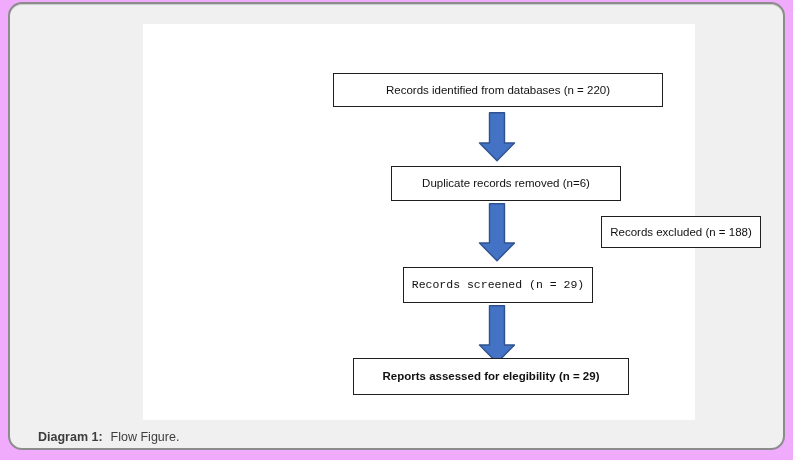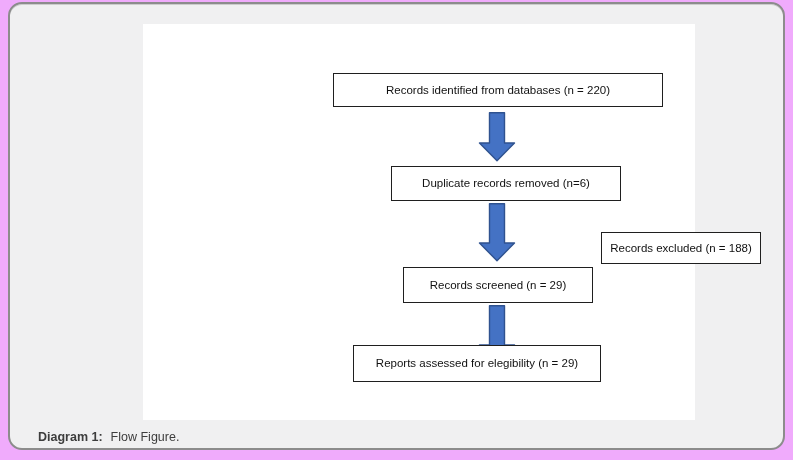--- a/index.html
+++ b/index.html
@@ -44,23 +44,23 @@
     align-items: center;
     justify-content: center;
     text-align: center;
     font-size: 11.5px;
     color: #111111;
     line-height: 1.1;
     padding: 2px 4px;
   }
   .box-identified { left: 190px; top: 49px;  width: 330px; height: 34px; }
   .box-duplicates { left: 248px; top: 142px; width: 230px; height: 35px; }
-  .box-excluded   { left: 458px; top: 208px; width: 160px; height: 32px; }
-  .box-screened   { left: 260px; top: 243px; width: 190px; height: 36px; }
-  .box-assessed   { left: 210px; top: 321px; width: 248px; height: 37px; }
+  .box-excluded   { left: 458px; top: 192px; width: 160px; height: 32px; }
+  .box-screened   { left: 260px; top: 243px; width: 190px; height: 36px; font-family: Liberation Mono, monospace; }
+  .box-assessed   { left: 210px; top: 334px; width: 276px; height: 37px; font-weight: bold; }
   .flow-arrow {
     position: absolute;
     width: 38px;
     line-height: 0;
   }
   .arrow-1 { left: 335px; top: 88px; }
   .arrow-2 { left: 335px; top: 179px; }
   .arrow-3 { left: 335px; top: 281px; }
   .flow-arrow polygon {
     fill: var(--arrow-fill, #4472C4);

